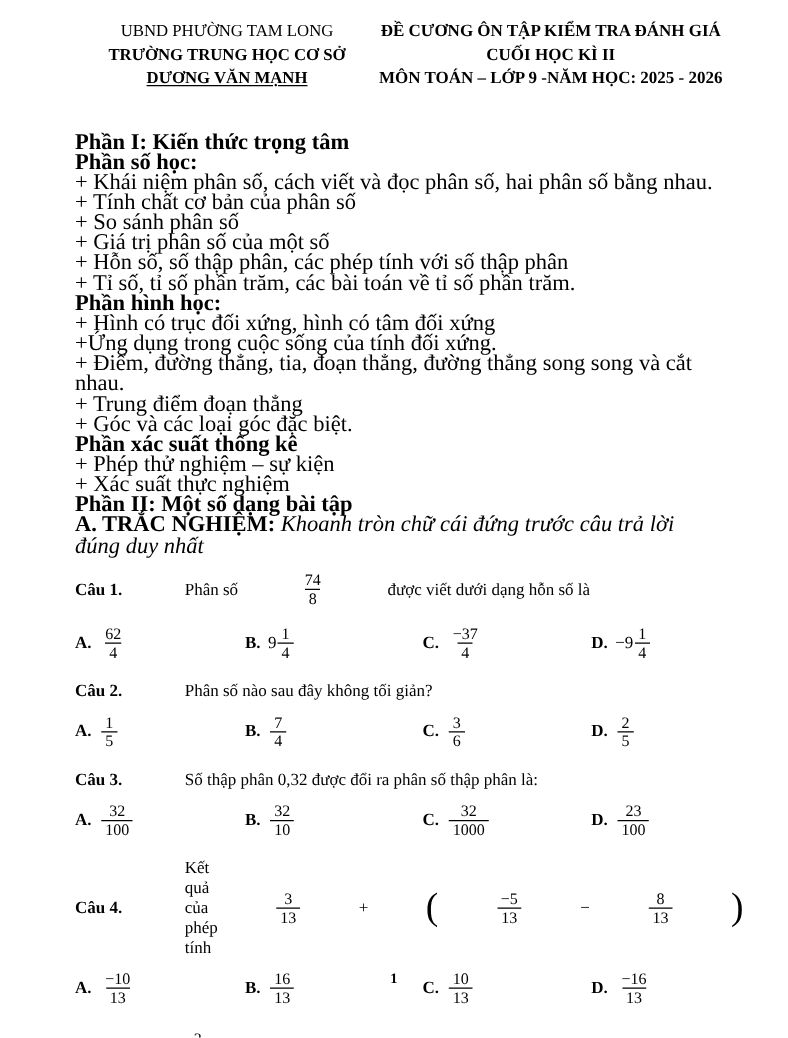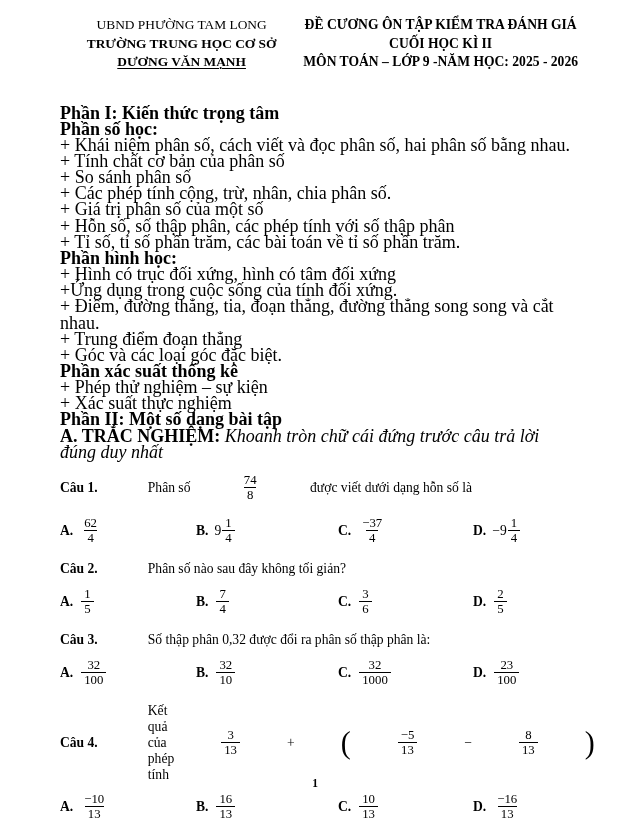--- a/index.html
+++ b/index.html
@@ -67,21 +67,20 @@
         <div class="h-line">MÔN TOÁN – LỚP 9 -NĂM HỌC: 2025 - 2026</div>
       </div>
     </div>
 
     <div class="outline">
       <div class="line b">Phần I: Kiến thức trọng tâm</div>
       <div class="line b">Phần số học:</div>
       <div class="line">+ Khái niệm phân số, cách viết và đọc phân số, hai phân số bằng nhau.</div>
       <div class="line">+ Tính chất cơ bản của phân số</div>
       <div class="line">+ So sánh phân số</div>
-      <div class="line">+ Các phép tính cộng, trừ, nhân, chia phân số.</div>
       <div class="line">+ Giá trị phân số của một số</div>
       <div class="line">+ Hỗn số, số thập phân, các phép tính với số thập phân</div>
       <div class="line">+ Tỉ số, tỉ số phần trăm, các bài toán về tỉ số phần trăm.</div>
       <div class="line b">Phần hình học:</div>
       <div class="line">+ Hình có trục đối xứng, hình có tâm đối xứng</div>
       <div class="line">+Ứng dụng trong cuộc sống của tính đối xứng.</div>
       <div class="line">+ Điểm, đường thẳng, tia, đoạn thẳng, đường thẳng song song và cắt nhau.</div>
       <div class="line">+ Trung điểm đoạn thẳng</div>
       <div class="line">+ Góc và các loại góc đặc biệt.</div>
       <div class="line b">Phần xác suất thống kê</div>

